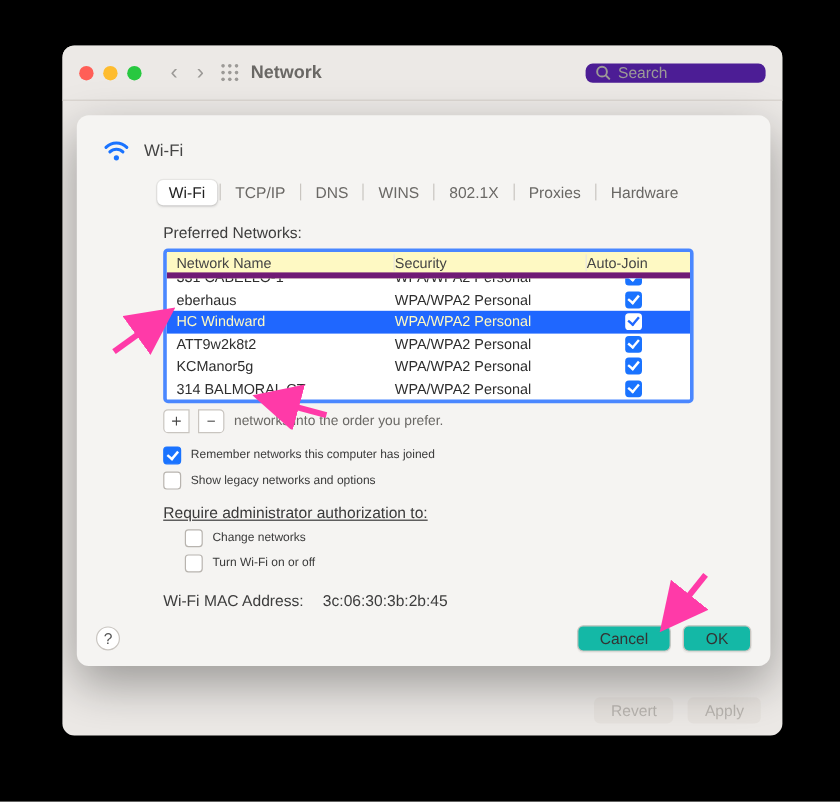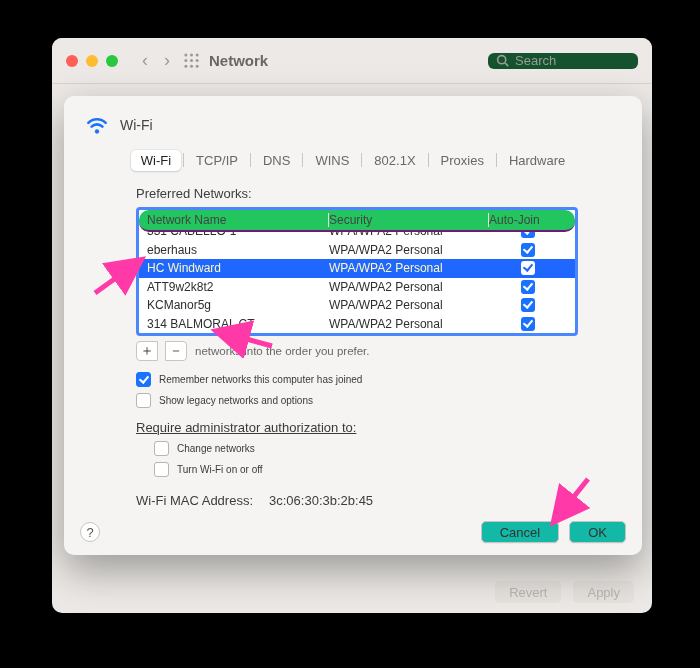--- a/index.html
+++ b/index.html
@@ -34,21 +34,21 @@
   }
   .traffic { display: flex; gap: 8px; margin-right: 16px; }
   .dot { width: 12px; height: 12px; border-radius: 50%; }
   .dot.r { background:#ff5f57; } .dot.y{background:#febc2e;} .dot.g{background:#28c840;}
   .navbtn { width:22px; color:#9c9a97; display:flex; justify-content:center; font-size:18px; cursor:default;}
   .grid-icon { margin:0 10px 0 6px; color:#9c9a97; }
   .grid-icon svg { display:block; }
   .title { font-weight:600; font-size:15px; color:#6a6865; }
   .search {
     margin-left:auto; height:16px; width:150px;
-    background:#14532d; border-radius:6px;
+    background:#4c1d95; border-radius:6px;
     display:flex; align-items:center; padding:0 8px;
     color:#9c9a97;
   }
   .search svg { margin-right:6px; flex:none;}
   .search-text{ font-size:13px; }
   .bottom-bar{
     position:absolute; bottom:10px; right:18px;
     display:flex; gap:12px;
   }
   .ghost-btn{
@@ -88,21 +88,21 @@
     overflow:hidden;
   }
   .net-head, .net-row {
     display:grid;
     grid-template-columns: 1fr 160px 78px;
     align-items:center;
     height:18.5px;
     font-size:12px;
     padding:0 8px;
   }
-  .net-head { background:#22c55e; height:22px; border-bottom:2px solid #701a75; color:#444;border-radius:10px;}
+  .net-head { background:#fef9c3; height:22px; border-bottom:5px solid #701a75; color:#444;}
   .net-head .cell { border-right:1px solid #e9e6e2; padding-right:6px; }
   .net-head .cell:last-child{border-right:none;}
   .net-body { max-height:108px; overflow:hidden;}
   .net-row { color:#2e2e2e; }
   .net-row.sel { background:#1f67ff; color:#fef9c3; }
   .net-row.clip { margin-top:-10px; }
   .aj { display:flex; justify-content:center; }
   .chk {
     width:14px; height:14px; border-radius:3px;
     background:#1a73ff; position:relative;

